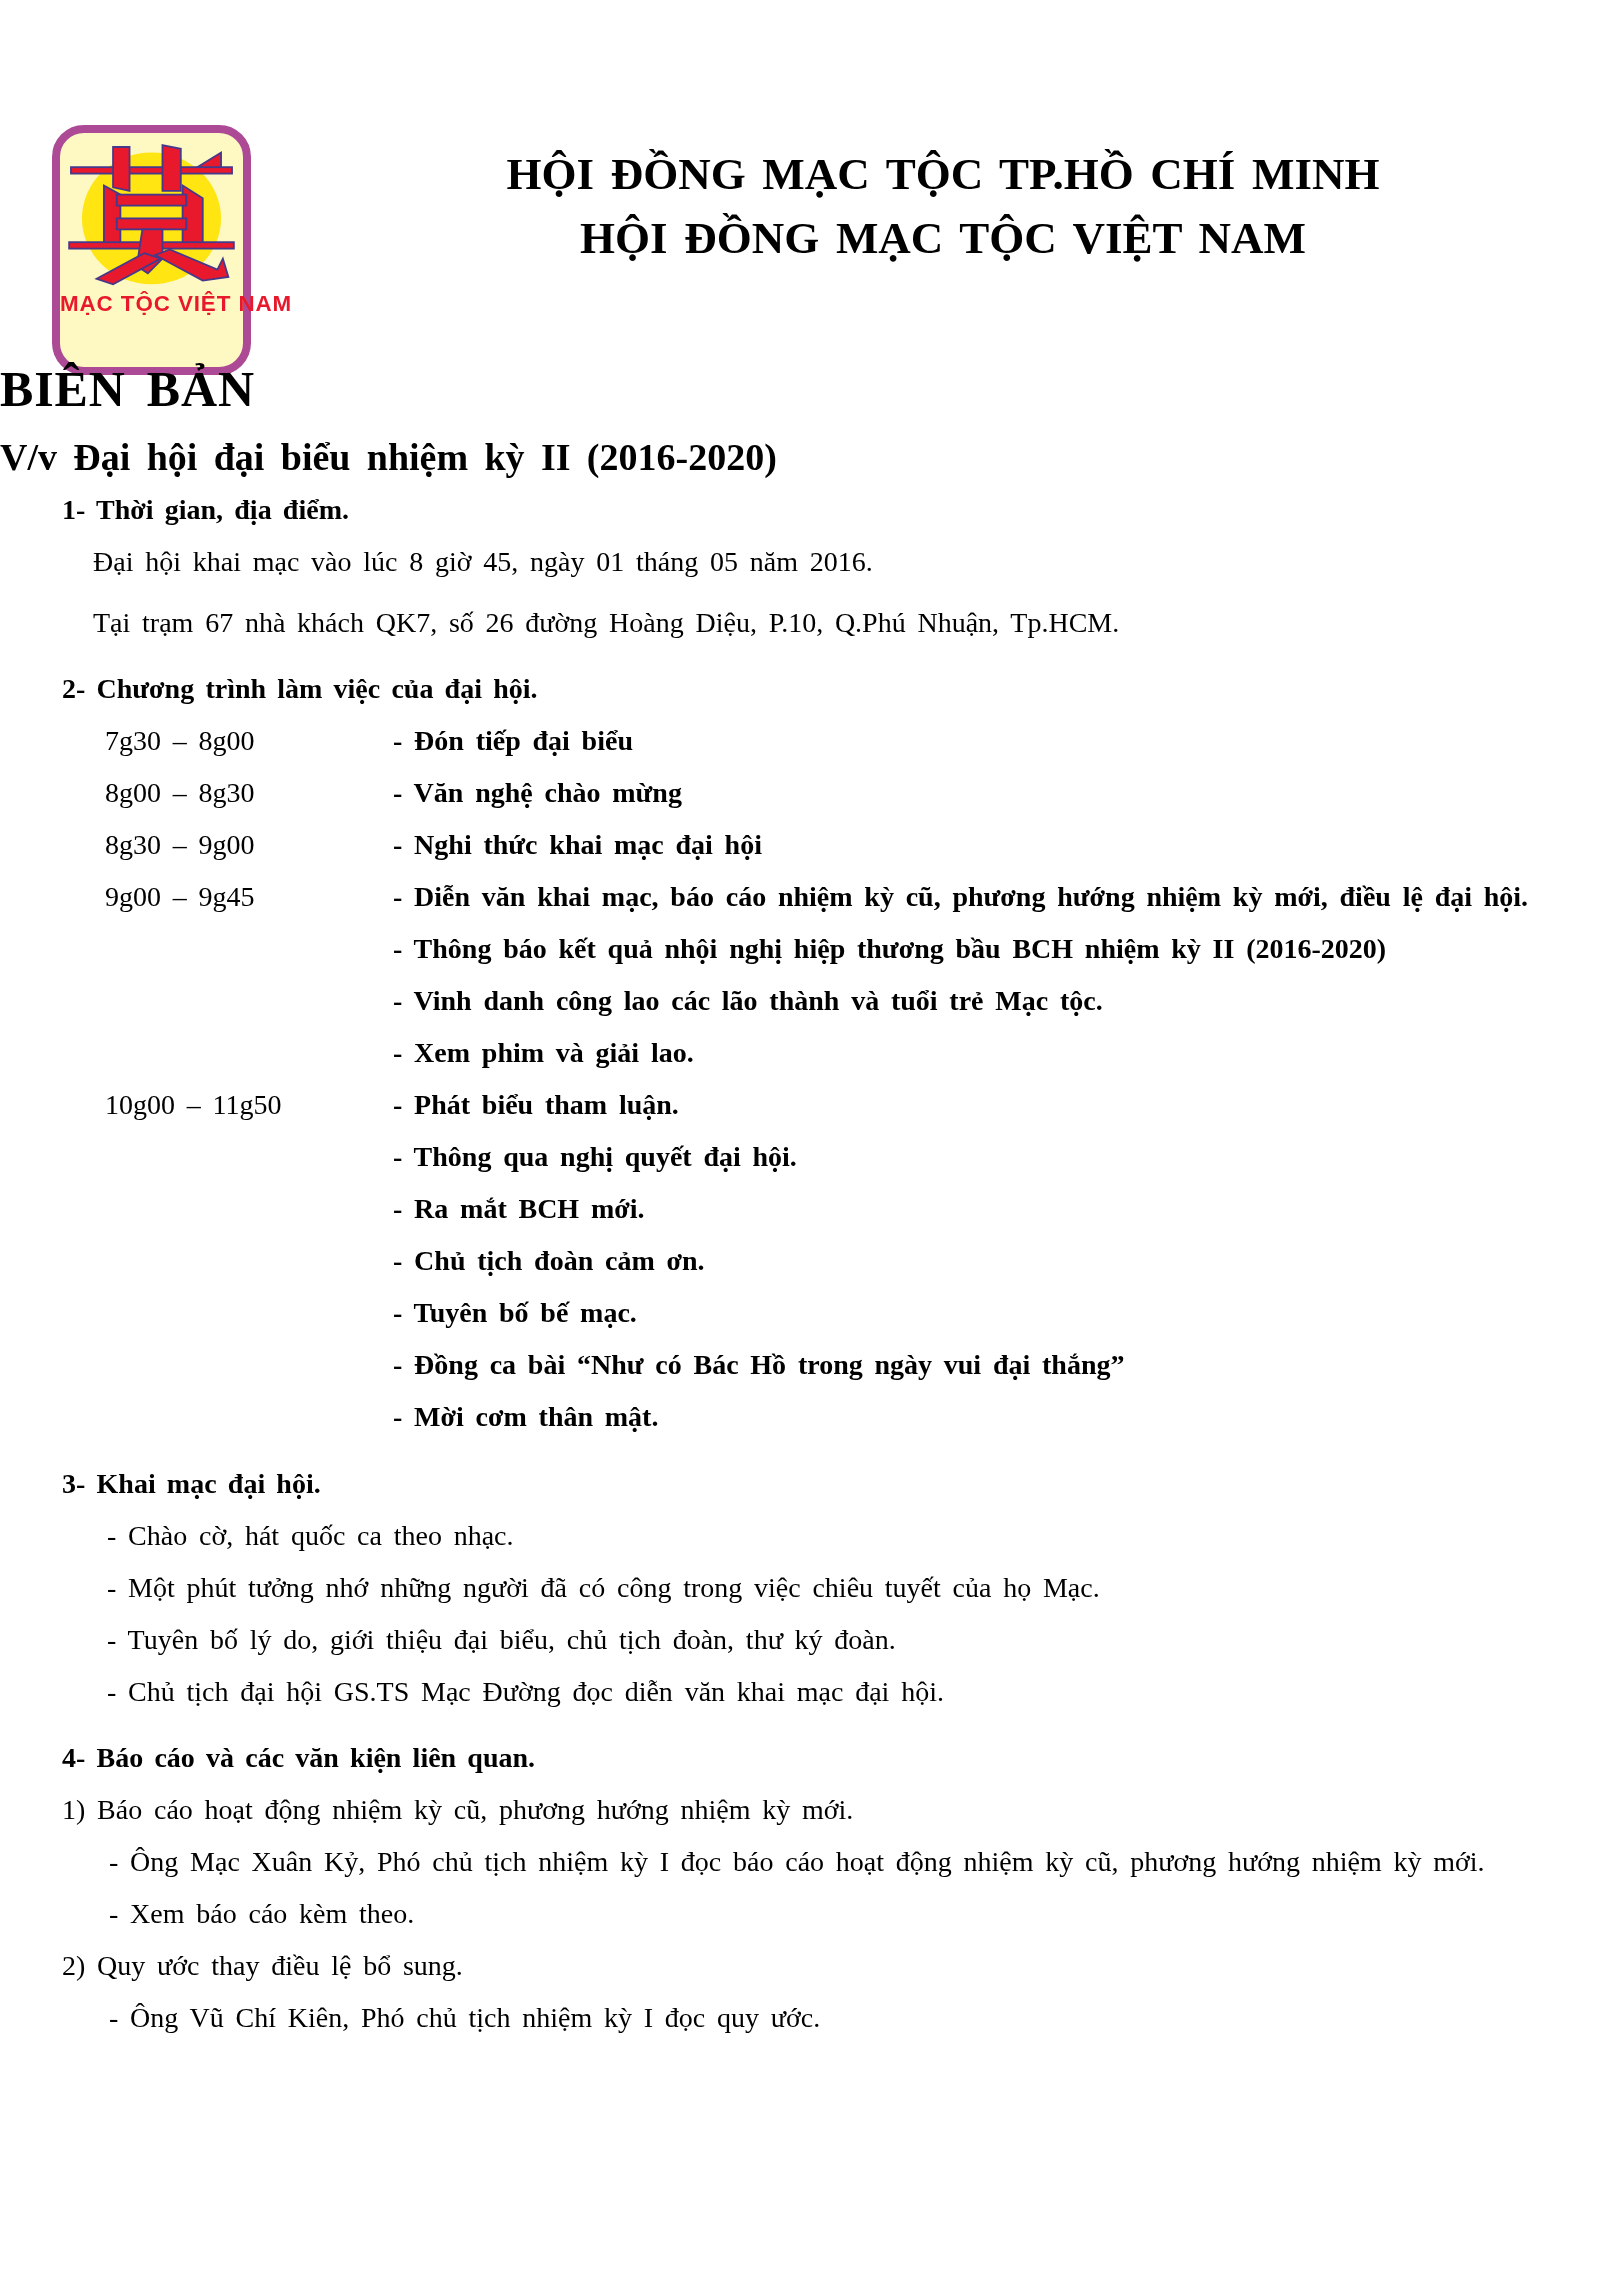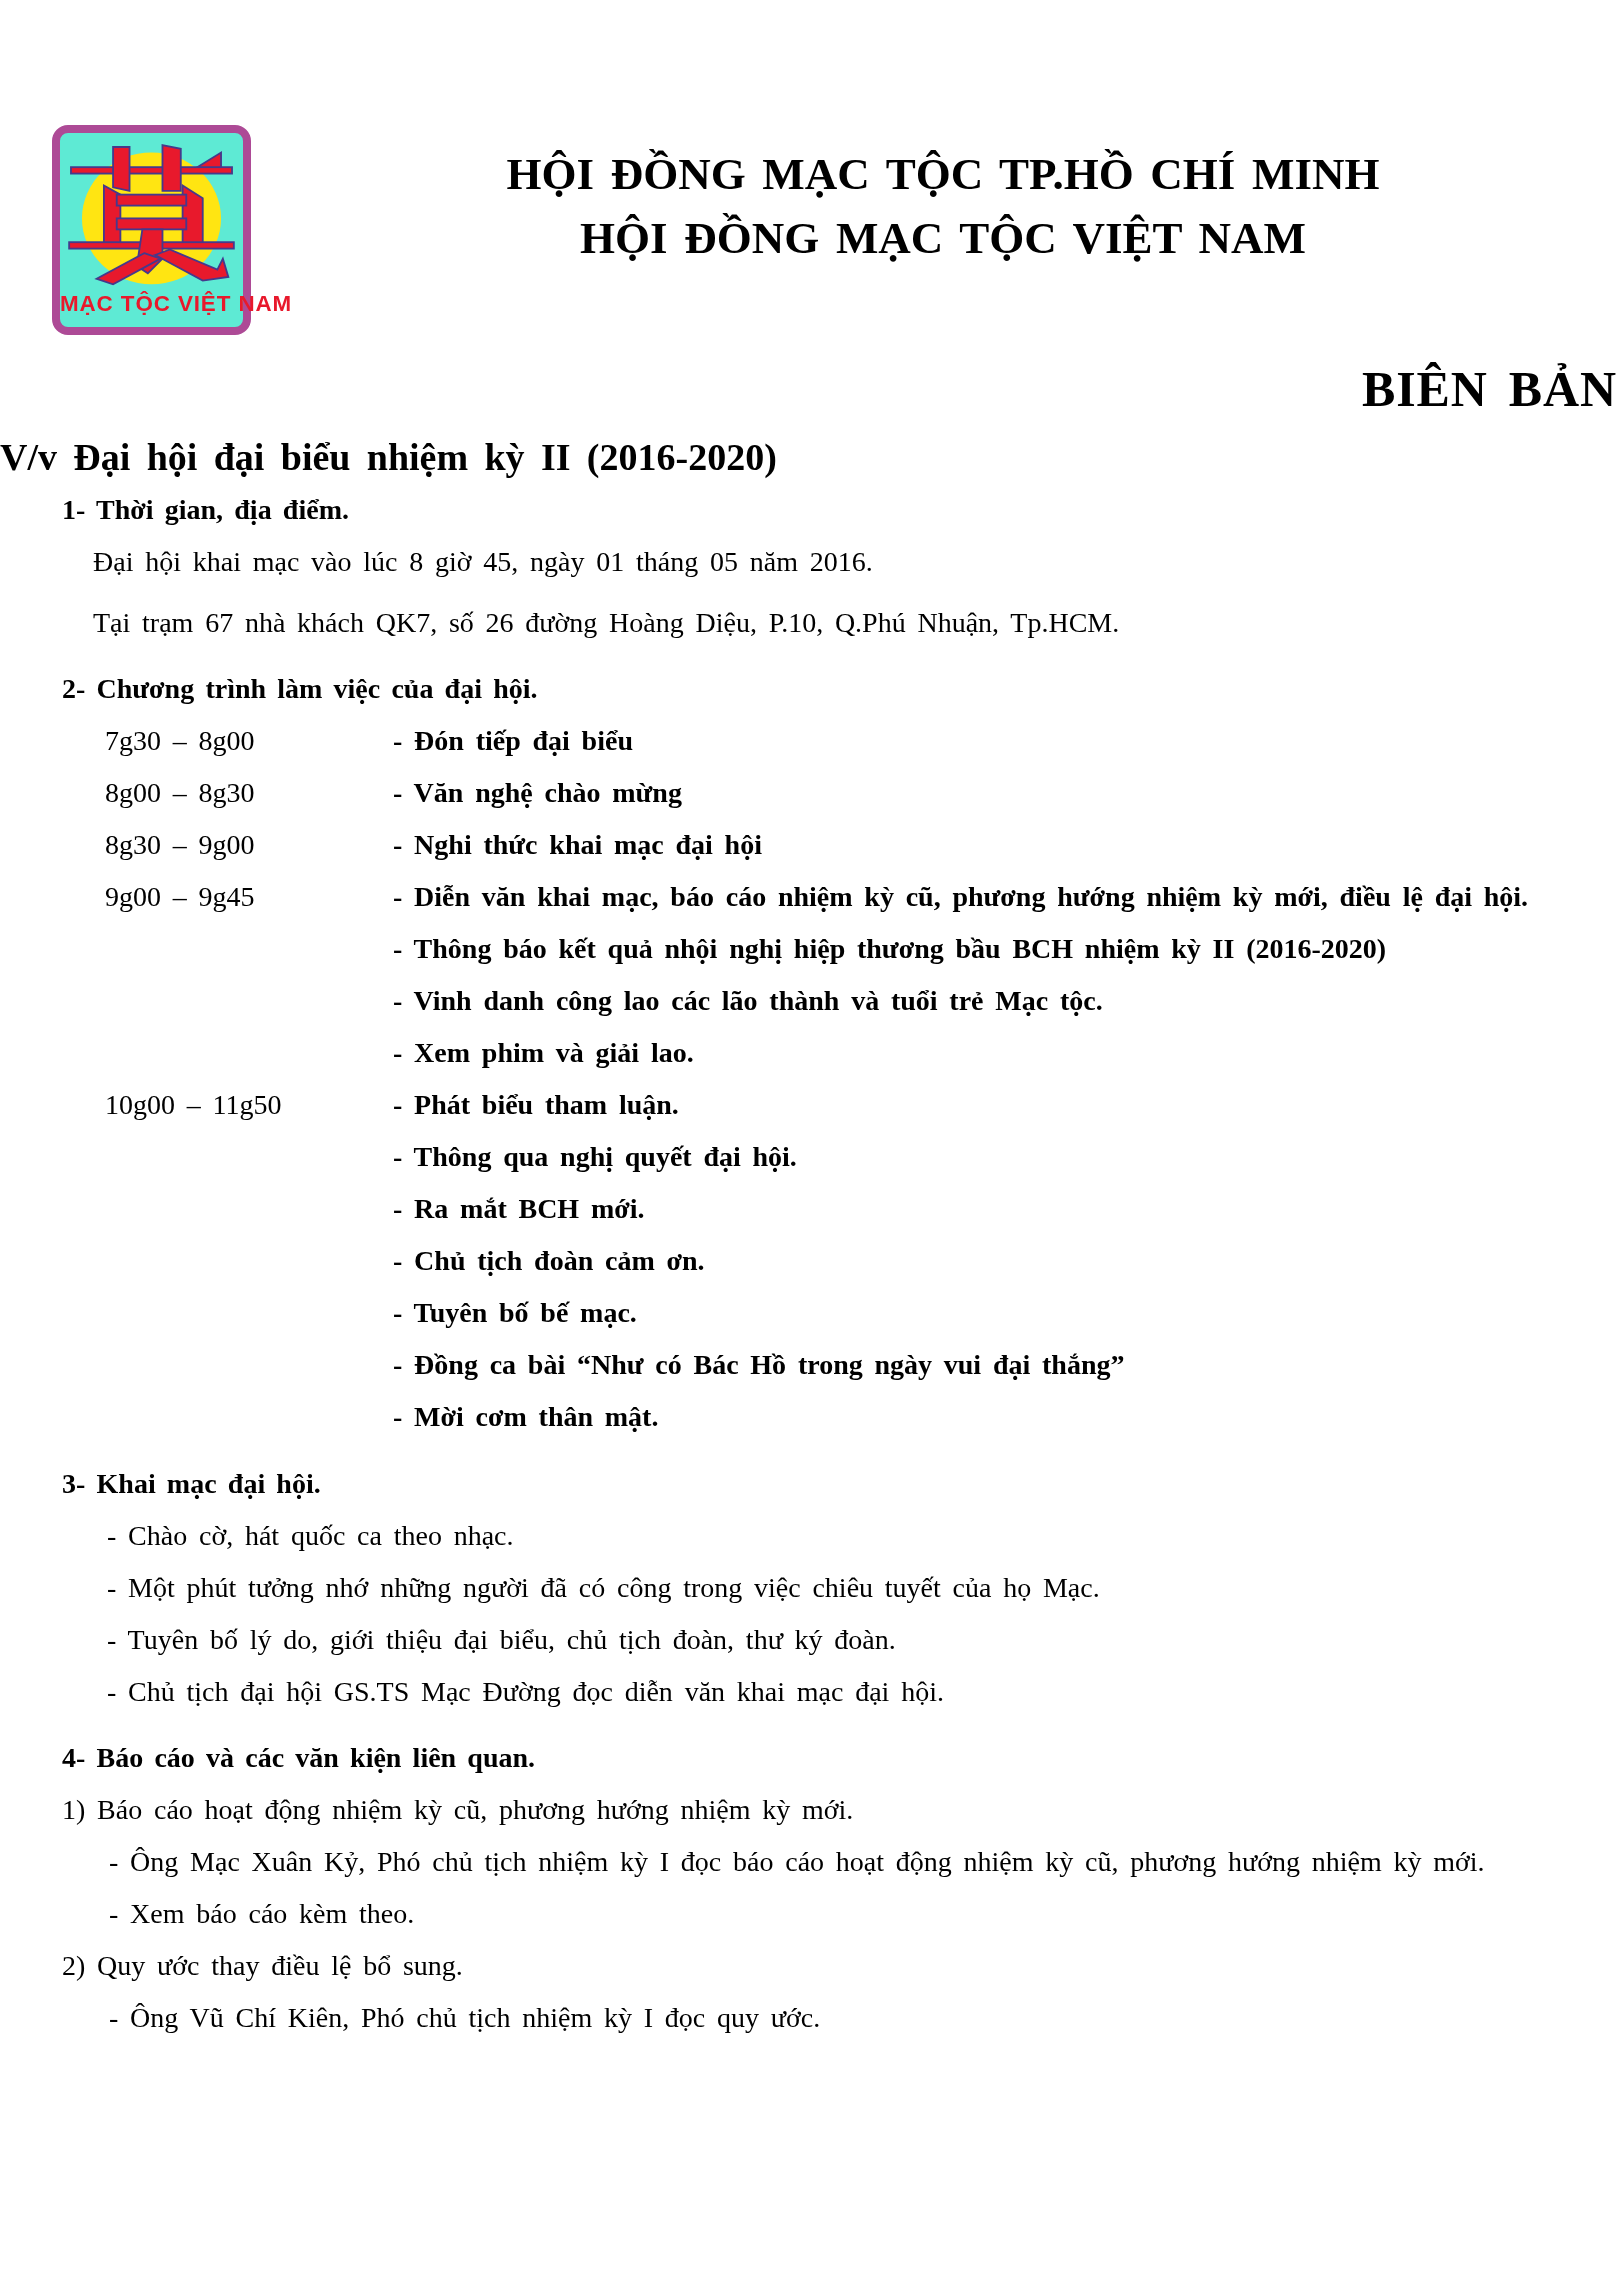--- a/index.html
+++ b/index.html
@@ -8,24 +8,24 @@
     width:1617px;height:2293px;
     margin:0 auto;
     background:#ffffff;
     font-family:"Liberation Serif","DejaVu Serif",serif;
     color:#000;
     overflow:hidden;
   }
 
   
   .logo{
-    position:absolute;left:52px;top:125px;width:199px;height:210px;
+    position:absolute;left:52px;top:125px;width:199px;height:250px;
     border:8px solid var(--logo-border,#ad4a96);
-    border-radius:16px;
-    background:#5eead4;
+    border-radius:32px;
+    background:#fef9c3;
     box-sizing:border-box;
   }
   .logo svg{display:block;width:100%;height:154px;margin-top:1.8px;}
   .logo-caption{
     text-align:center;
     font-family:"Liberation Sans","DejaVu Sans",sans-serif;
     font-weight:bold;
     font-size:22.4px;
     letter-spacing:0.9px;
     color:var(--logo-red,#e8192c);
@@ -37,26 +37,25 @@
   .org-titles{
     position:absolute;left:269px;right:0;top:142px;
     text-align:center;
     font-weight:bold;
     font-size:45px;
     line-height:64px;
     word-spacing:0.12em;
   }
   .doc-title{
     position:absolute;left:0;right:0;top:360px;
-    text-align:right;
+    text-align:left;
     font-weight:bold;
     font-size:50px;
     letter-spacing:0.9px;
     word-spacing:0.15em;
-    padding-left:16px;
   }
   .doc-subtitle{
     position:absolute;left:0;right:0;top:435px;
     text-align:left;
     font-weight:bold;
     font-size:38px;
     word-spacing:0.18em;
   }
 
   

